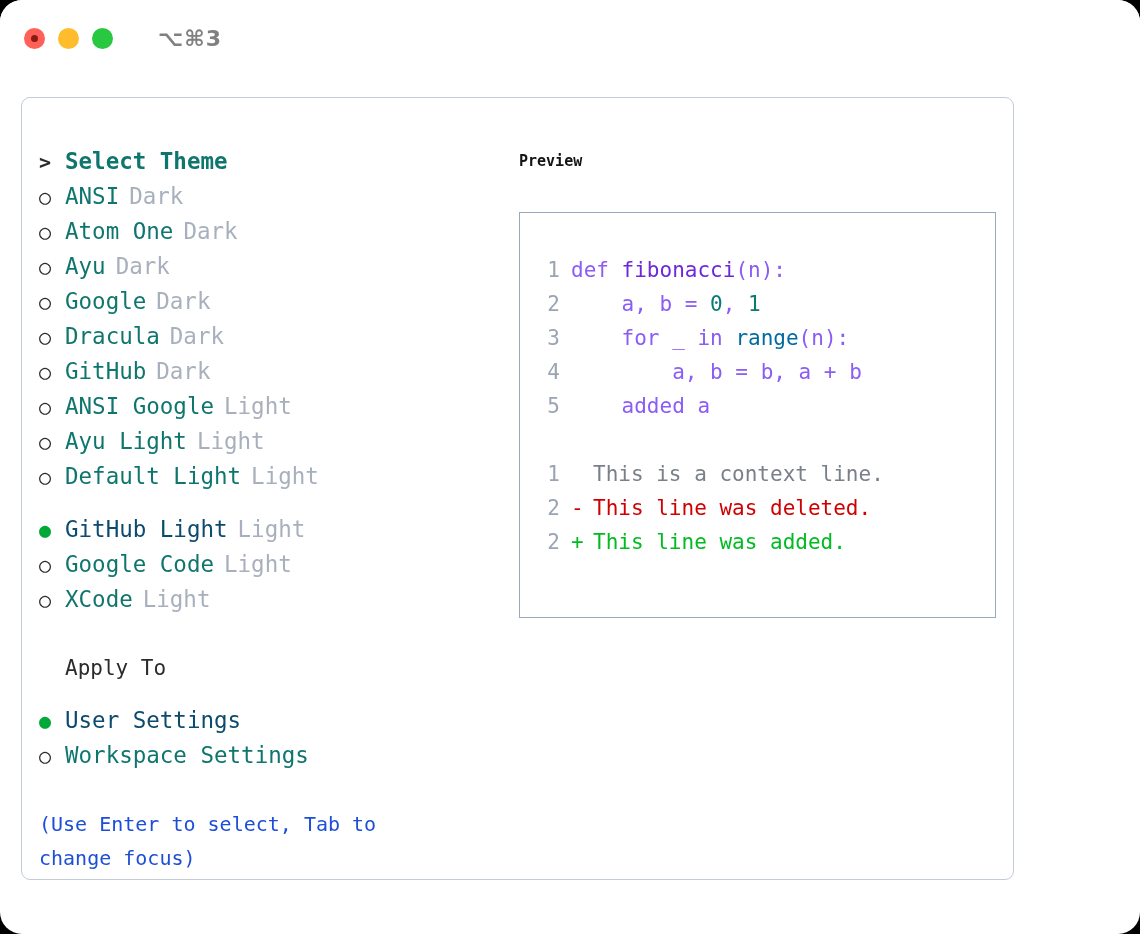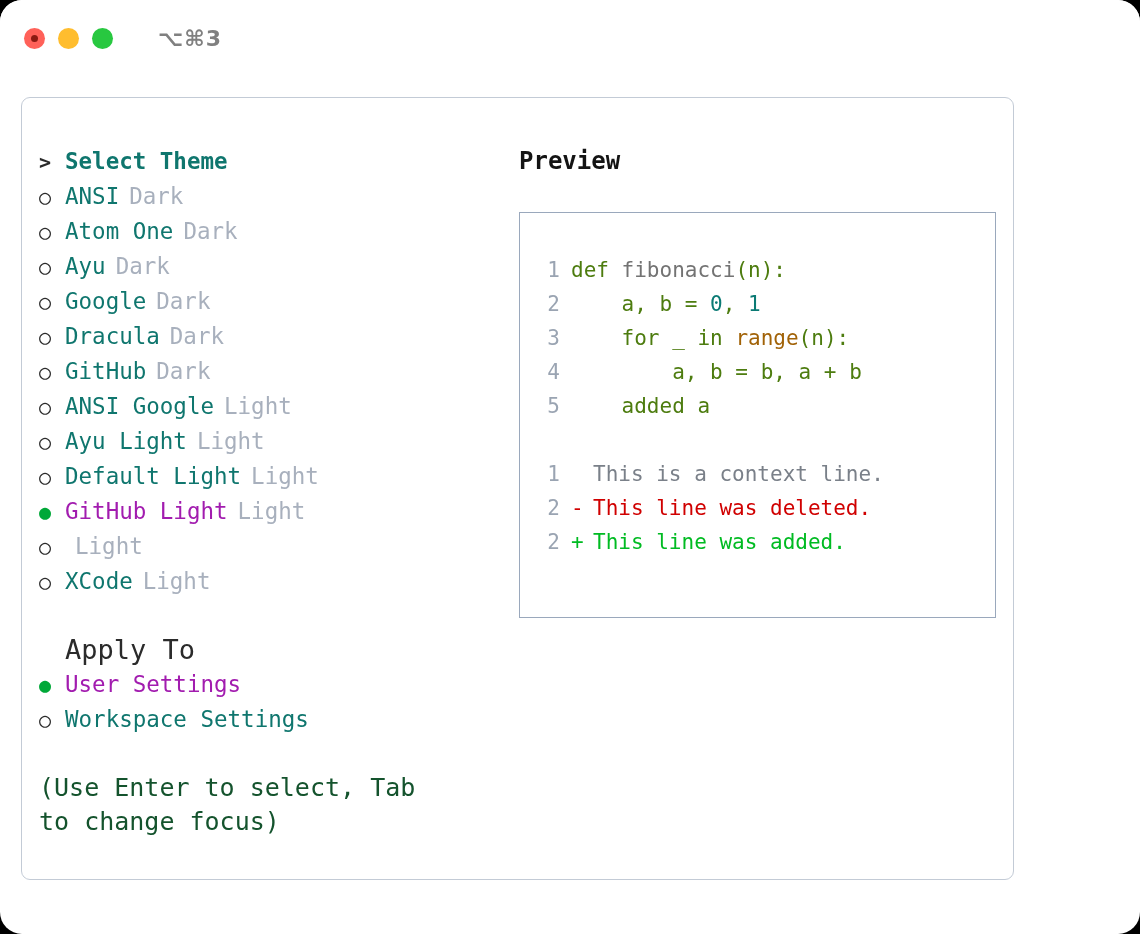--- a/index.html
+++ b/index.html
@@ -82,45 +82,45 @@
   }
   .marker {
     display: inline-block;
     width: 26px;
     flex: none;
     font-size: 20px;
     color: #2b2b2b;
   }
   .marker.sel { color: #00a838; }
   .label-main { color: #0f766e; }
-  .list-line.selected .label-main { color: #a21caf; }
+  .list-line.selected .label-main { color: #0c4a6e; margin-top: 18px; }
   .label-cat { color: #a8b0bd; margin-left: 10px; }
 
   .section-head {
     margin-top: 34px;
     padding-left: 26px;
-    font-size: 27px;
+    font-size: 21px;
     line-height: 34px;
     color: #2b2b2b;
     white-space: pre;
   }
 
   .hint {
     margin-top: 34px;
-    font-size: 25px;
-    line-height: 34px;
-    color: #14532d;
+    font-size: 20px;
+    line-height: 34px;
+    color: #1d4ed8;
     width: 410px;
     white-space: pre-wrap;
   }
 
   
   .right-col { margin-left: 20px; flex: 1; }
   .preview-title {
-    font-size: 24px;
+    font-size: 15px;
     font-weight: 700;
     color: #141414;
     line-height: 34px;
   }
   .preview-box {
     margin-top: 34px;
     width: 477px;
     height: 406px;
     border: 1.5px solid #9aa8bc;
     background: #ffffff;
@@ -133,24 +133,24 @@
     line-height: 34px;
     white-space: pre;
   }
   .lineno {
     width: 22px;
     flex: none;
     text-align: right;
     color: #9aa4b2;
     margin-right: 11px;
   }
-  .code-text { color: #4d7c0f; }
-  .tok-fn   { color: #737373; }
+  .code-text { color: #8b5cf6; }
+  .tok-fn   { color: #6d28d9; }
   .tok-num  { color: #0b7a74; }
-  .tok-call { color: #a16207; }
+  .tok-call { color: #0369a1; }
   .blank-line { height: 34px; }
 
   .diff-sign { display: inline-block; width: 22px; }
   .diff-ctx { color: #7a8089; }
   .diff-del { color: #d00000; }
   .diff-add { color: #00bb22; }
 </style>
 </head>
 <body>
 
@@ -181,21 +181,21 @@
             <div class="list-line"><span class="marker">○</span><span class="label-main">ANSI</span><span class="label-cat">Dark</span></div>
             <div class="list-line"><span class="marker">○</span><span class="label-main">Atom One</span><span class="label-cat">Dark</span></div>
             <div class="list-line"><span class="marker">○</span><span class="label-main">Ayu</span><span class="label-cat">Dark</span></div>
             <div class="list-line"><span class="marker">○</span><span class="label-main">Google</span><span class="label-cat">Dark</span></div>
             <div class="list-line"><span class="marker">○</span><span class="label-main">Dracula</span><span class="label-cat">Dark</span></div>
             <div class="list-line"><span class="marker">○</span><span class="label-main">GitHub</span><span class="label-cat">Dark</span></div>
             <div class="list-line"><span class="marker">○</span><span class="label-main">ANSI Google</span><span class="label-cat">Light</span></div>
             <div class="list-line"><span class="marker">○</span><span class="label-main">Ayu Light</span><span class="label-cat">Light</span></div>
             <div class="list-line"><span class="marker">○</span><span class="label-main">Default Light</span><span class="label-cat">Light</span></div>
             <div class="list-line selected"><span class="marker sel">●</span><span class="label-main">GitHub Light</span><span class="label-cat">Light</span></div>
-            <div class="list-line"><span class="marker">○</span><span class="label-cat">Light</span></div>
+            <div class="list-line"><span class="marker">○</span><span class="label-main">Google Code</span><span class="label-cat">Light</span></div>
             <div class="list-line"><span class="marker">○</span><span class="label-main">XCode</span><span class="label-cat">Light</span></div>
           </div>
 
         <div class="section-head">Apply To</div>
         <div id="apply-items">
             <div class="list-line selected"><span class="marker sel">●</span><span class="label-main">User Settings</span></div>
             <div class="list-line"><span class="marker">○</span><span class="label-main">Workspace Settings</span></div>
           </div>
 
         <div class="hint">(Use Enter to select, Tab to change focus)</div>

